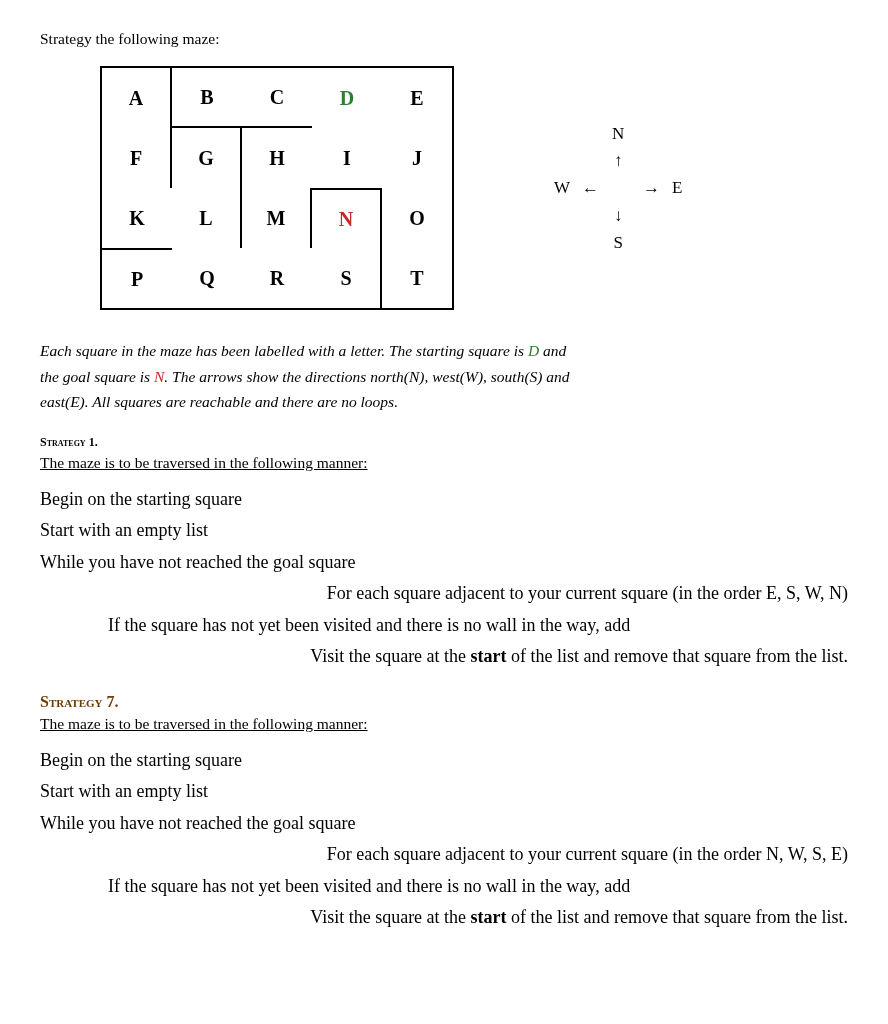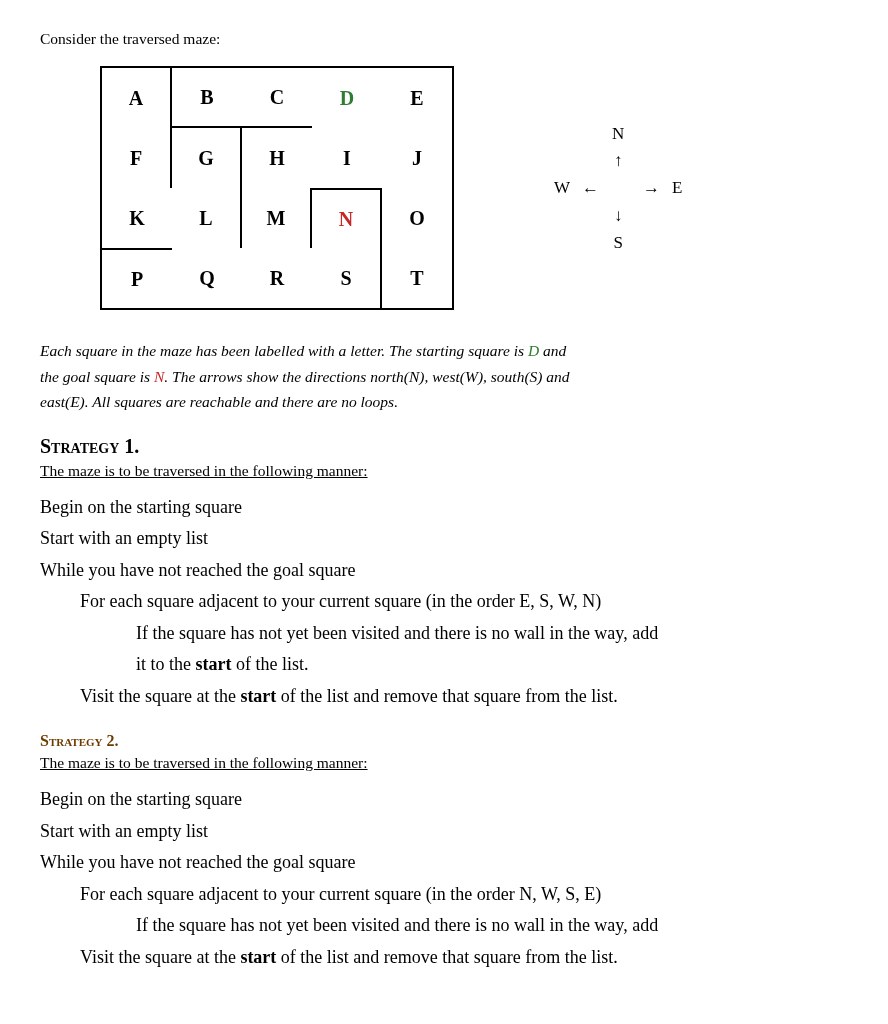--- a/index.html
+++ b/index.html
@@ -51,50 +51,50 @@
     }
     .description {
       font-size: 15.5px;
       line-height: 1.65;
       margin-bottom: 20px;
       font-style: italic;
     }
     .strategy-heading {
       font-variant: small-caps;
       font-weight: bold;
-      font-size: 20px;
+      font-size: 12px;
       margin-bottom: 4px;
     }
     .strategy-section {
       margin-bottom: 24px;
     }
     .strategy-intro {
       font-size: 15.5px;
       margin-bottom: 12px;
       text-decoration: underline;
     }
     .algorithm-block {
       font-size: 18px;
       line-height: 1.75;
     }
-    .indent1 { margin-left: 40px; }
-    .indent2 { margin-left: 96px; }
+    .indent1 { margin-left: 32px; text-align: right; }
+    .indent2 { margin-left: 68px; }
     strong { font-weight: bold; }
     .strategy2-heading {
       font-variant: small-caps;
       font-weight: bold;
       font-size: 16px;
       color: #6d3b00;
       margin-bottom: 4px;
     }
   </style>
 </head>
 <body>
 
-<p class="intro-text">Consider the traversed maze:</p>
+<p class="intro-text">Strategy the following maze:</p>
 
 <div class="maze-compass-container">
 
   <div style="
     border: 2px solid #000;
     display: grid;
     grid-template-columns: repeat(5, 70px);
     grid-template-rows: repeat(4, 60px);
     position: relative;
   ">
@@ -203,27 +203,26 @@
 
 <div class="strategy-section" style="margin-bottom: 20px;">
   <p class="strategy-heading">Strategy 1.</p>
   <p class="strategy-intro">The maze is to be traversed in the following manner:</p>
   <div class="algorithm-block">
     <p>Begin on the starting square</p>
     <p>Start with an empty list</p>
     <p>While you have not reached the goal square</p>
     <p class="indent1">For each square adjacent to your current square (in the order E, S, W, N)</p>
     <p class="indent2">If the square has not yet been visited and there is no wall in the way, add</p>
-    <p class="indent2">it to the <strong>start</strong> of the list.</p>
     <p class="indent1">Visit the square at the <strong>start</strong> of the list and remove that square from the list.</p>
   </div>
 </div>
 
 <div class="strategy-section">
-  <p class="strategy2-heading">Strategy 2.</p>
+  <p class="strategy2-heading">Strategy 7.</p>
   <p class="strategy-intro">The maze is to be traversed in the following manner:</p>
   <div class="algorithm-block">
     <p>Begin on the starting square</p>
     <p>Start with an empty list</p>
     <p>While you have not reached the goal square</p>
     <p class="indent1">For each square adjacent to your current square (in the order N, W, S, E)</p>
     <p class="indent2">If the square has not yet been visited and there is no wall in the way, add</p>
     <p class="indent1">Visit the square at the <strong>start</strong> of the list and remove that square from the list.</p>
   </div>
 </div>

